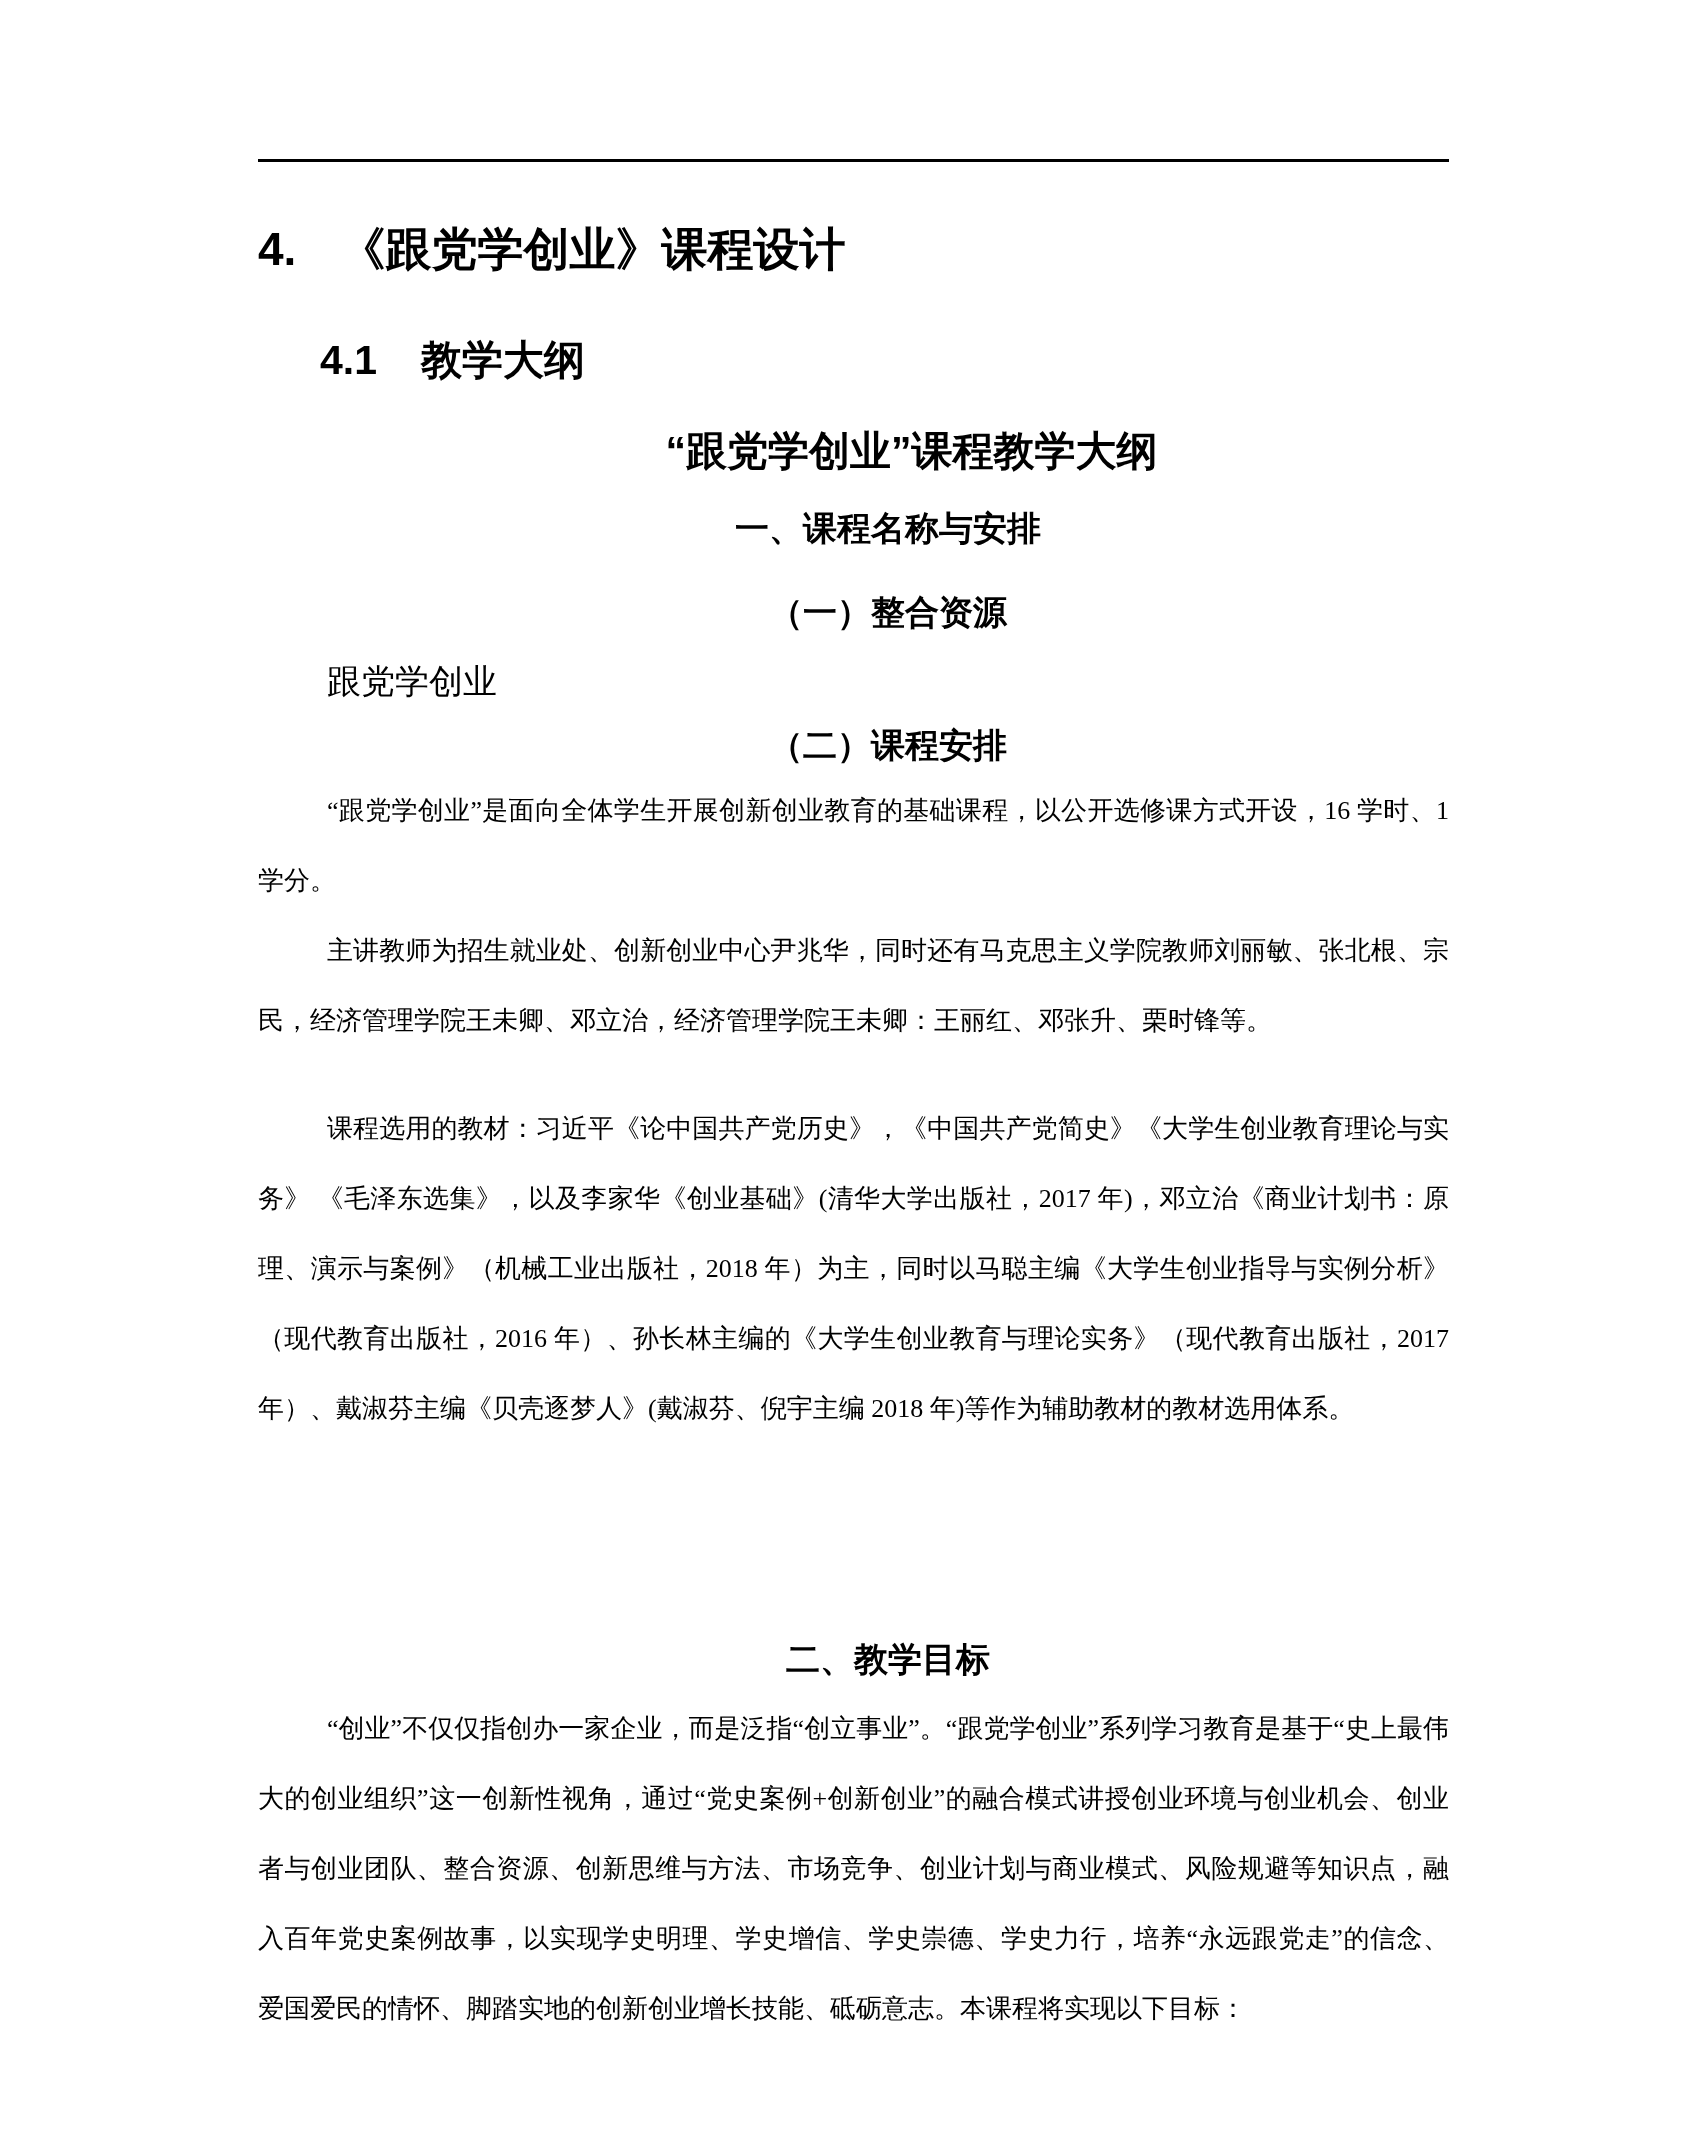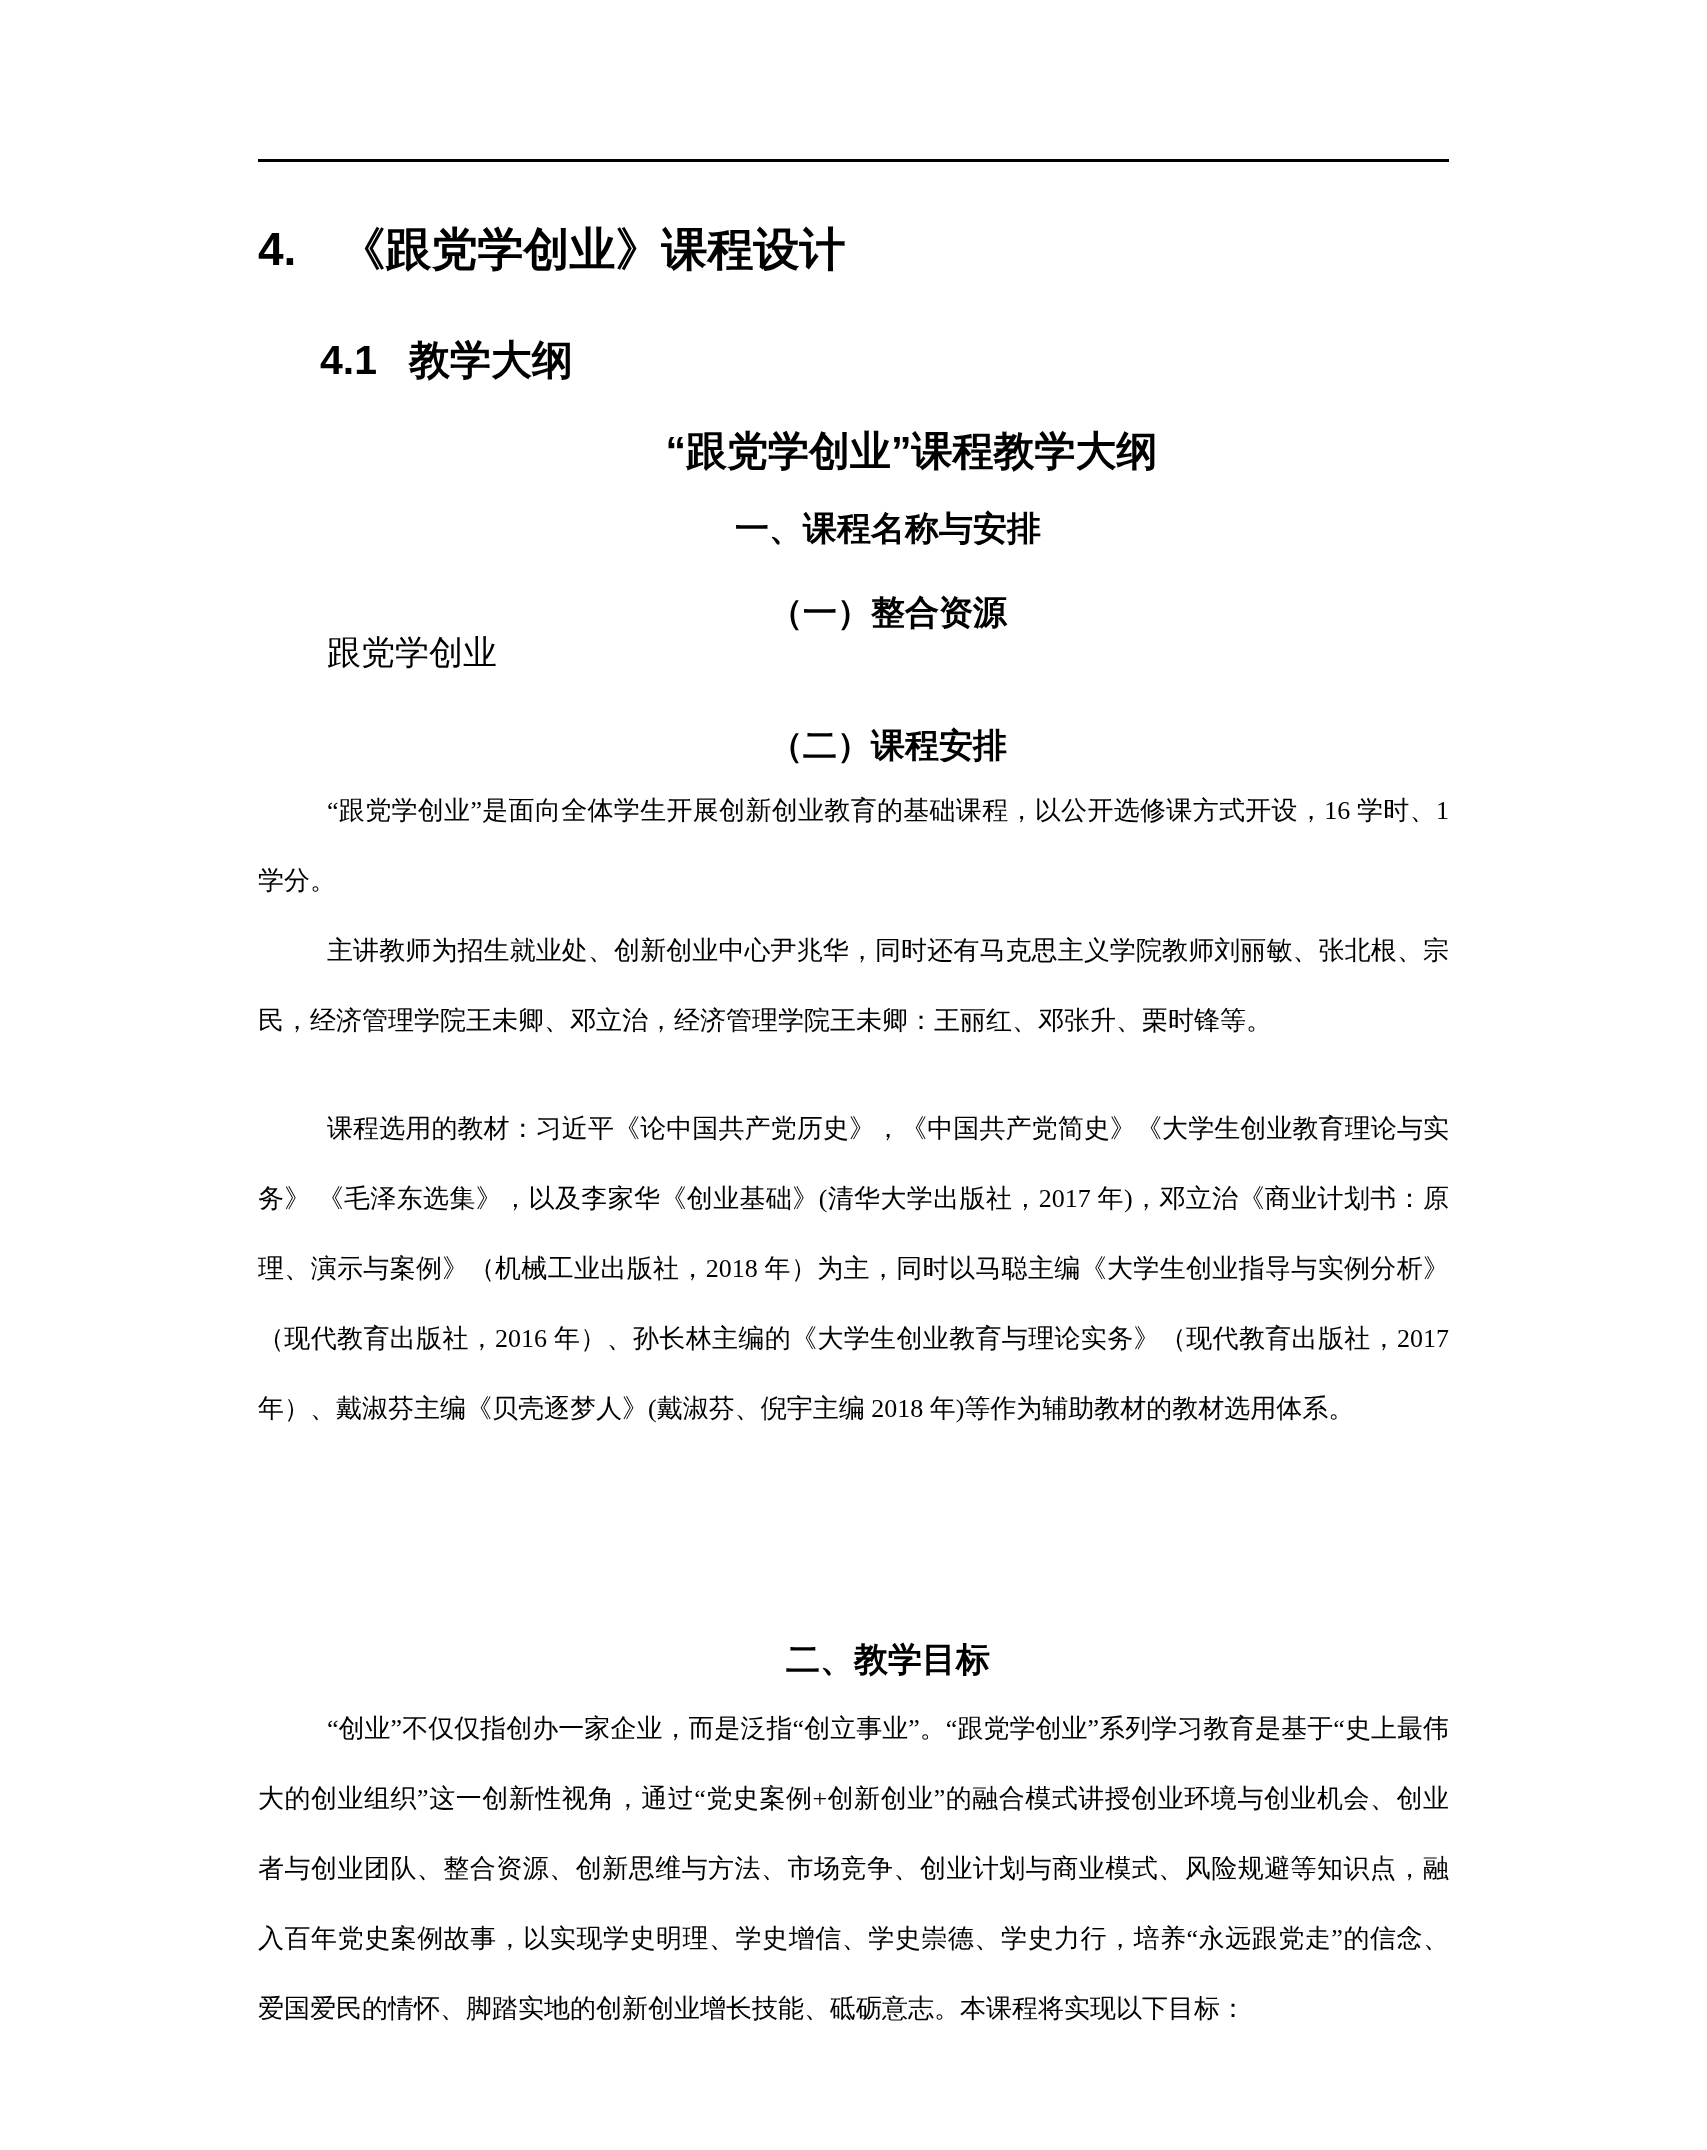--- a/index.html
+++ b/index.html
@@ -30,21 +30,21 @@
   }
   .h1 .ttl { margin-left: 43px; }
   .h2 {
     left: 320px; top: 329px;
     font-family: "Liberation Sans", "DejaVu Sans", sans-serif;
     font-weight: bold;
     font-size: 41px;
     line-height: 62px;
     white-space: nowrap;
   }
-  .h2 .ttl { margin-left: 32px; }
+  .h2 .ttl { margin-left: 44px; }
   .doc-title {
     left: 258px; top: 419px;
     width: 1191px;
     padding-left: 116px;
     box-sizing: border-box;
     text-align: center;
     font-family: "Liberation Sans", "DejaVu Sans", sans-serif;
     font-weight: bold;
     font-size: 41px;
     line-height: 65px;
@@ -89,21 +89,21 @@
 <div class="abs h2">
   <span>4.1</span><span class="ttl">教学大纲</span>
 </div>
 
 <div class="abs doc-title">“跟党学创业”课程教学大纲</div>
 
 <div class="abs sec-head" style="top:494px">一、课程名称与安排</div>
 
 <div class="abs sec-head" style="top:578px">（一）整合资源</div>
 
-<div class="abs body-line" style="top:618px">跟党学创业</div>
+<div class="abs body-line" style="top:647px">跟党学创业</div>
 
 <div class="abs sec-head" style="top:711px">（二）课程安排</div>
 
 <div class="abs para" style="top:776px">“跟党学创业”是面向全体学生开展创新创业教育的基础课程，以公开选修课方式开设，16 学时、1 学分。</div>
 
 <div class="abs para" style="top:916px">主讲教师为招生就业处、创新创业中心尹兆华，同时还有马克思主义学院教师刘丽敏、张北根、宗民，经济管理学院王未卿、邓立治，经济管理学院王未卿：王丽红、邓张升、栗时锋等。</div>
 
 <div class="abs para" style="top:1094px">课程选用的教材：习近平《论中国共产党历史》，《中国共产党简史》《大学生创业教育理论与实务》 《毛泽东选集》，以及李家华《创业基础》(清华大学出版社，2017 年)，邓立治《商业计划书：原理、演示与案例》（机械工业出版社，2018 年）为主，同时以马聪主编《大学生创业指导与实例分析》（现代教育出版社，2016 年）、孙长林主编的《大学生创业教育与理论实务》（现代教育出版社，2017 年）、戴淑芬主编《贝壳逐梦人》(戴淑芬、倪宇主编 2018 年)等作为辅助教材的教材选用体系。</div>
 
 <div class="abs sec-head" style="top:1625px">二、教学目标</div>

